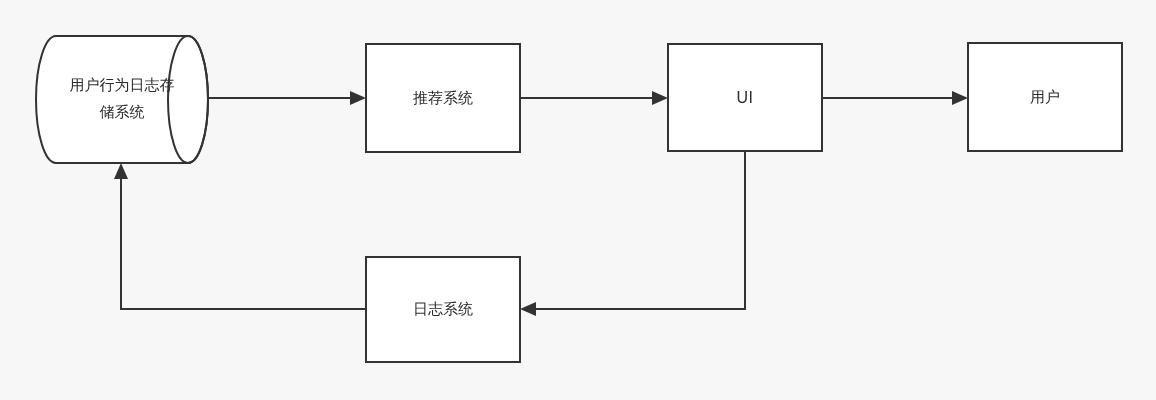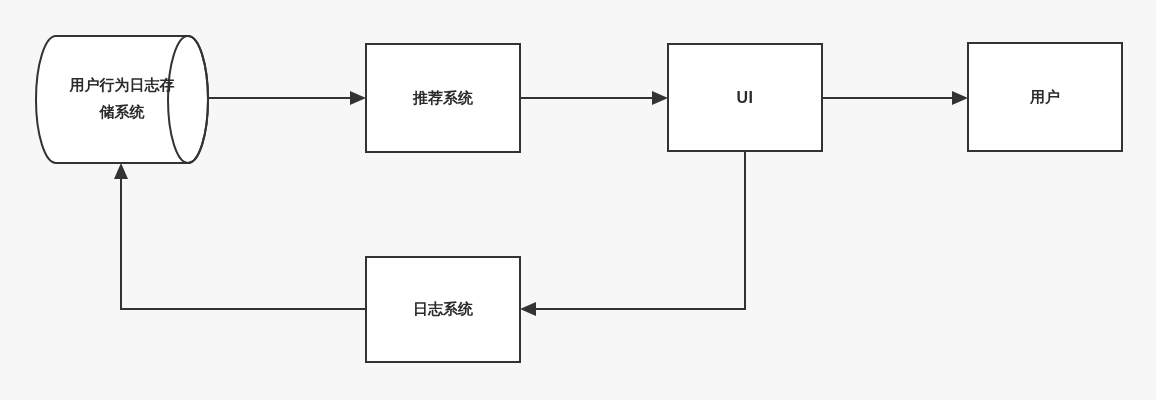--- a/index.html
+++ b/index.html
@@ -10,21 +10,20 @@
     width: 1156px;
     height: 400px;
     background: #f7f7f7;
     font-family: "Liberation Sans", "DejaVu Sans", sans-serif;
     overflow: hidden;
   }
   #diagram-root {
     position: relative;
     width: 1156px;
     height: 352px;
-    font-weight: bold;
   }
   #diagram-svg {
     position: absolute;
     top: 0;
     left: 0;
     width: 1156px;
     height: 400px;
     display: block;
   }
   .node-shape {

